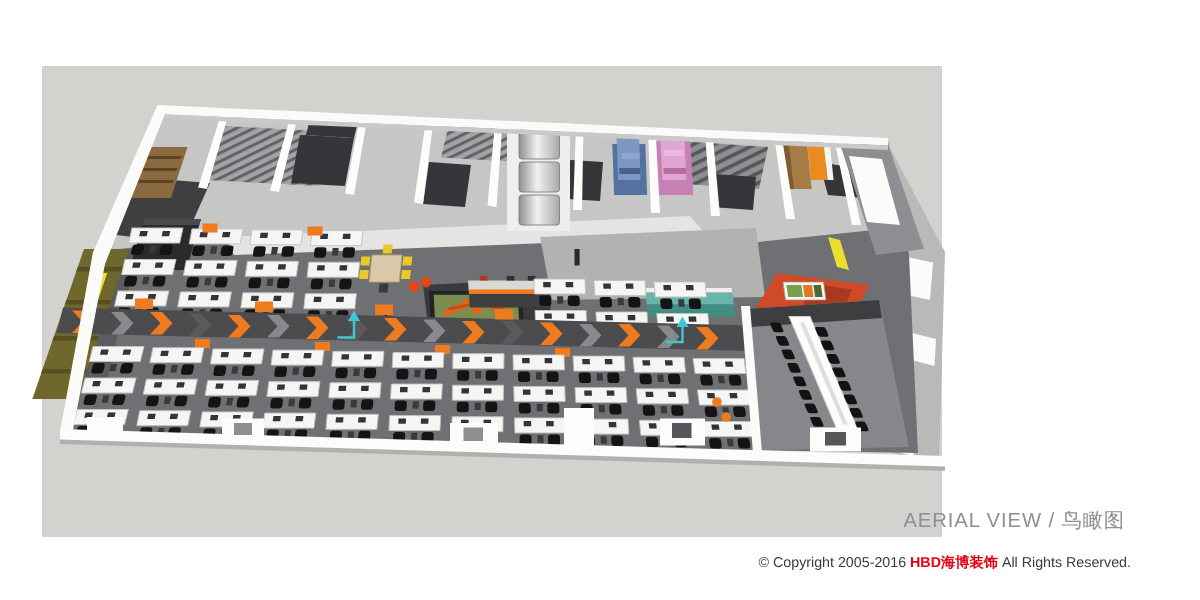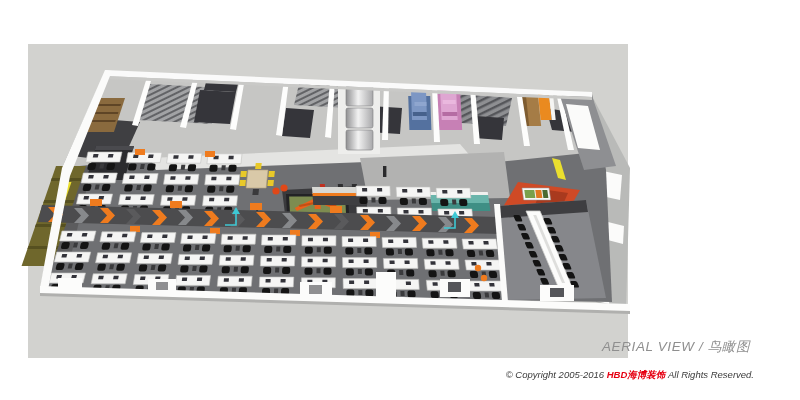--- a/index.html
+++ b/index.html
@@ -1,17 +1,17 @@
 <!DOCTYPE html>
 <html><head>
 <meta charset="utf-8">
 <style>
   html,body{margin:0;padding:0;background:#ffffff;}
   .stage{position:relative;width:768px;height:400px;background:#ffffff;overflow:hidden;
-         font-family:"Liberation Sans", sans-serif;font-style:italic;}
+         font-family:"Liberation Sans", sans-serif;}
   .scene-svg{position:absolute;left:0;top:0;}
   .caption{position:absolute;right:18px;top:338px;font-size:13.5px;letter-spacing:0.6px;
            color:#8f8f8f;white-space:nowrap;}
   .copyright{position:absolute;right:14px;top:369px;font-size:9.5px;color:#3a3a3a;white-space:nowrap;}
   .copyright .brand{color:#e60012;font-weight:bold;}
 </style>
 </head>
 <body>
 
 <div class="stage">

